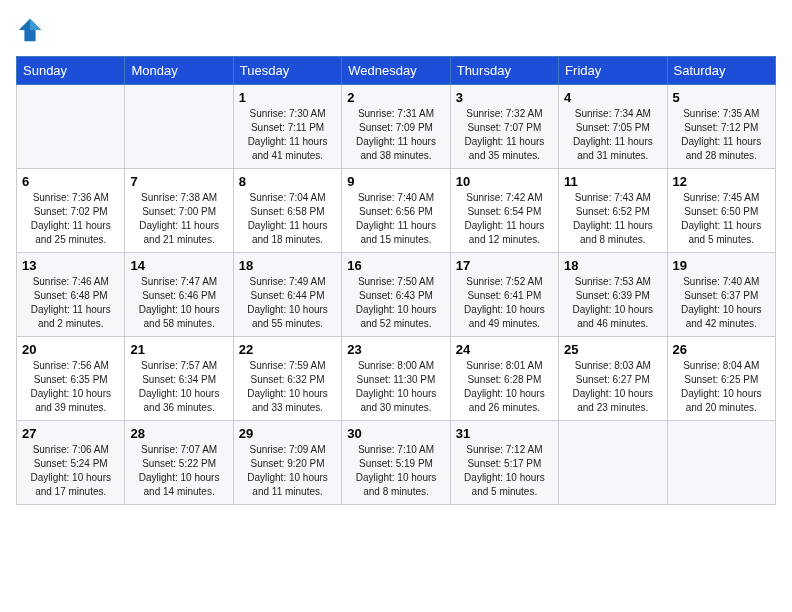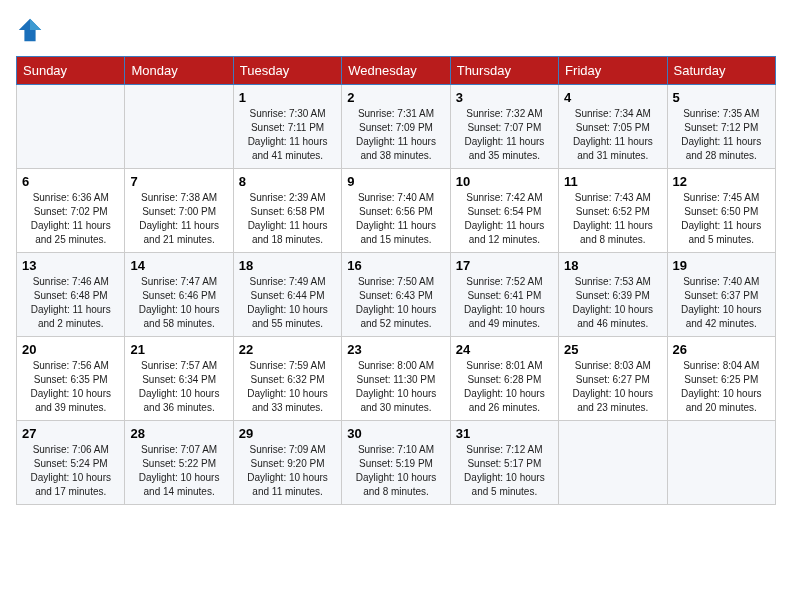--- a/index.html
+++ b/index.html
@@ -43,21 +43,21 @@
     .location {
       font-size: 15px;
       color: #444;
     }
     .calendar-table {
       width: 100%;
       border-collapse: collapse;
       font-size: 11px;
     }
     .calendar-table thead tr th {
-      background-color: #b91c1c;
+      background-color: #1d4ed8;
       color: #fff;
       padding: 6px 6px;
       text-align: left;
       font-size: 13px;
       font-weight: normal;
       border: 1px solid #3d7abf;
     }
     .calendar-table tbody tr td {
       border: 1px solid #ccc;
       vertical-align: top;
@@ -151,33 +151,33 @@
         <td>
           <span class="day-num">5</span>
           <div class="day-info">Sunrise: 7:35 AM
 Sunset: 7:12 PM
 Daylight: 11 hours and 28 minutes.</div>
         </td>
       </tr>
       <tr>
         <td>
           <span class="day-num">6</span>
-          <div class="day-info">Sunrise: 6:36 AM
+          <div class="day-info">Sunrise: 7:36 AM
 Sunset: 7:02 PM
 Daylight: 11 hours and 25 minutes.</div>
         </td>
         <td>
           <span class="day-num">7</span>
           <div class="day-info">Sunrise: 7:38 AM
 Sunset: 7:00 PM
 Daylight: 11 hours and 21 minutes.</div>
         </td>
         <td>
           <span class="day-num">8</span>
-          <div class="day-info">Sunrise: 2:39 AM
+          <div class="day-info">Sunrise: 7:04 AM
 Sunset: 6:58 PM
 Daylight: 11 hours and 18 minutes.</div>
         </td>
         <td>
           <span class="day-num">9</span>
           <div class="day-info">Sunrise: 7:40 AM
 Sunset: 6:56 PM
 Daylight: 11 hours and 15 minutes.</div>
         </td>
         <td>

